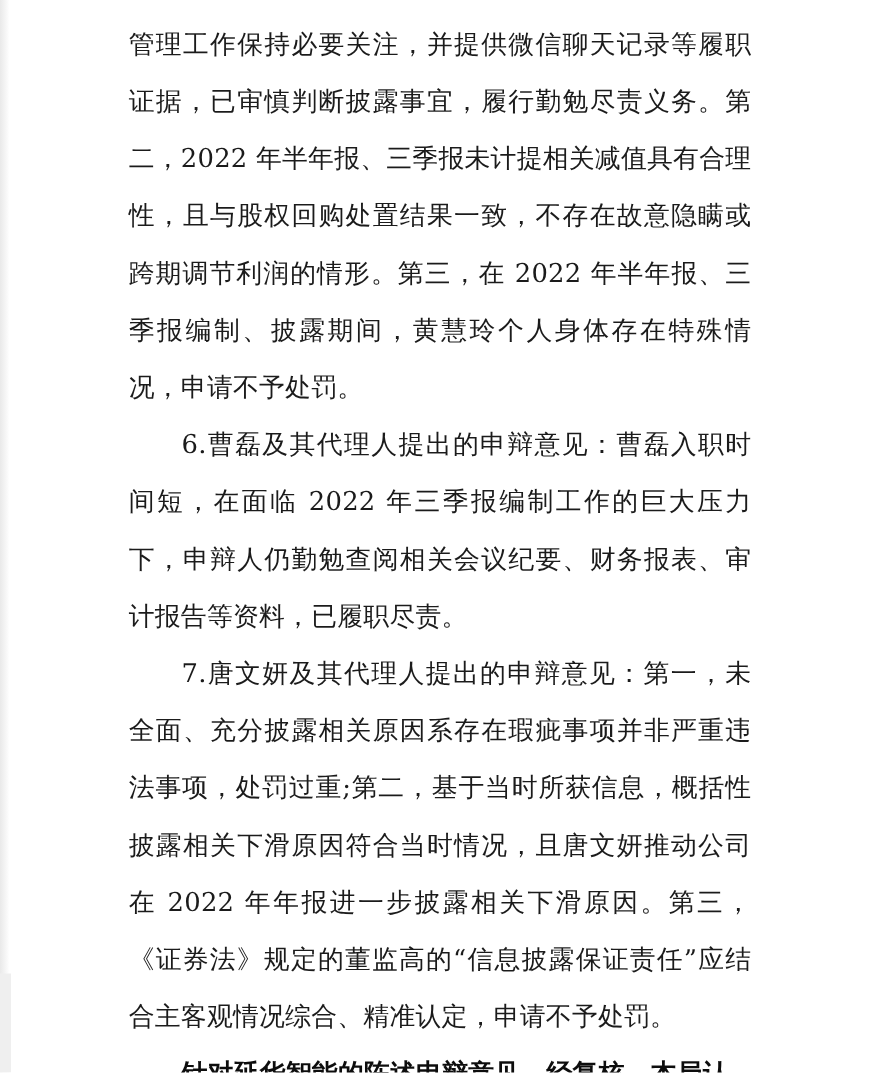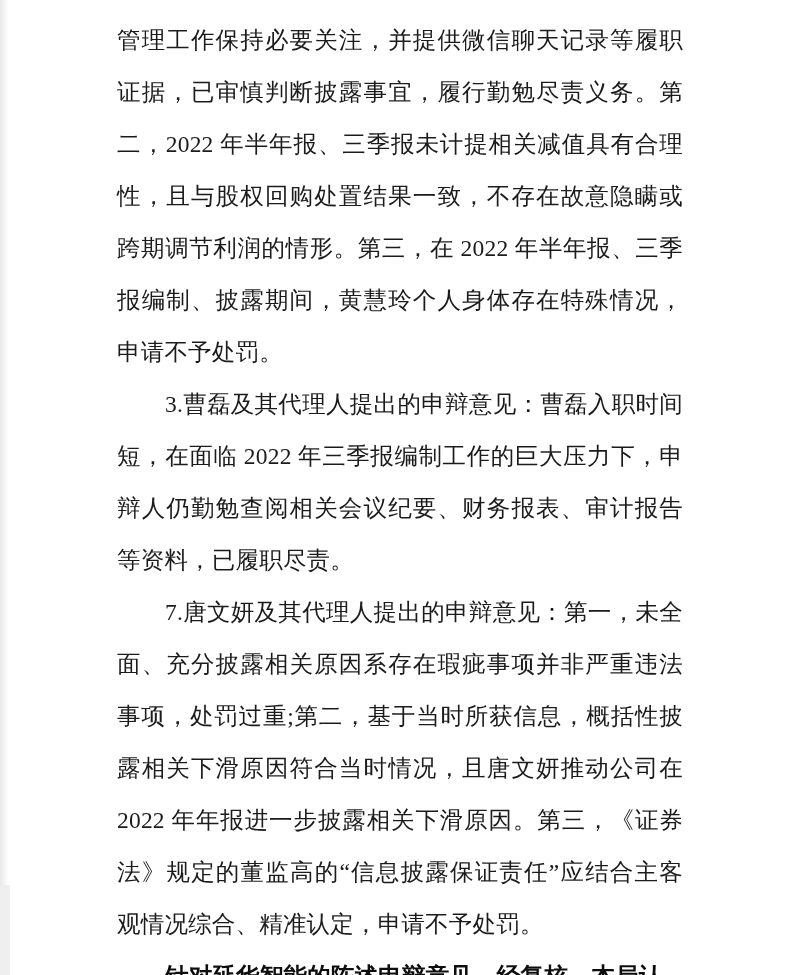--- a/index.html
+++ b/index.html
@@ -25,21 +25,20 @@
     position: absolute;
     left: 0; bottom: 0;
     width: 10px; height: 90px;
     background: #efefef;
   }
   .page {
     position: absolute;
     left: 0; top: 0;
     width: 791px;
     height: 975px;
-    font-family: Liberation Serif, serif;
   }
   .textblock {
     position: absolute;
     left: 117px;
     top: 14px;
     width: 566px;
   }
   p.para {
     margin: 0;
     padding: 0;
@@ -72,20 +71,20 @@
 
 <div class="page">
 
   <div class="scan-edge-left"></div>
   <div class="scan-edge-bottom-left"></div>
 
   <div class="textblock">
 
     <p class="para">管理工作保持必要关注，并提供微信聊天记录等履职证据，已审慎判断披露事宜，履行勤勉尽责义务。第二，2022 年半年报、三季报未计提相关减值具有合理性，且与股权回购处置结果一致，不存在故意隐瞒或跨期调节利润的情形。第三，在 2022 年半年报、三季报编制、披露期间，黄慧玲个人身体存在特殊情况，申请不予处罚。</p>
 
-    <p class="para indent">3.曹磊及其代理人提出的申辩意见：曹磊入职时间短，在面临 2022 年三季报编制工作的巨大压力下，申辩人仍勤勉查阅相关会议纪要、财务报表、审计报告等资料，已履职尽责。</p>
+    <p class="para indent">6.曹磊及其代理人提出的申辩意见：曹磊入职时间短，在面临 2022 年三季报编制工作的巨大压力下，申辩人仍勤勉查阅相关会议纪要、财务报表、审计报告等资料，已履职尽责。</p>
 
     <p class="para indent">7.唐文妍及其代理人提出的申辩意见：第一，未全面、充分披露相关原因系存在瑕疵事项并非严重违法事项，处罚过重;第二，基于当时所获信息，概括性披露相关下滑原因符合当时情况，且唐文妍推动公司在 2022 年年报进一步披露相关下滑原因。第三，《证券法》规定的董监高的“信息披露保证责任”应结合主客观情况综合、精准认定，申请不予处罚。</p>
 
     <p class="heading">针对延华智能的陈述申辩意见，经复核，本局认为:</p>
 
   </div>
 </div>
 
 </body></html>

